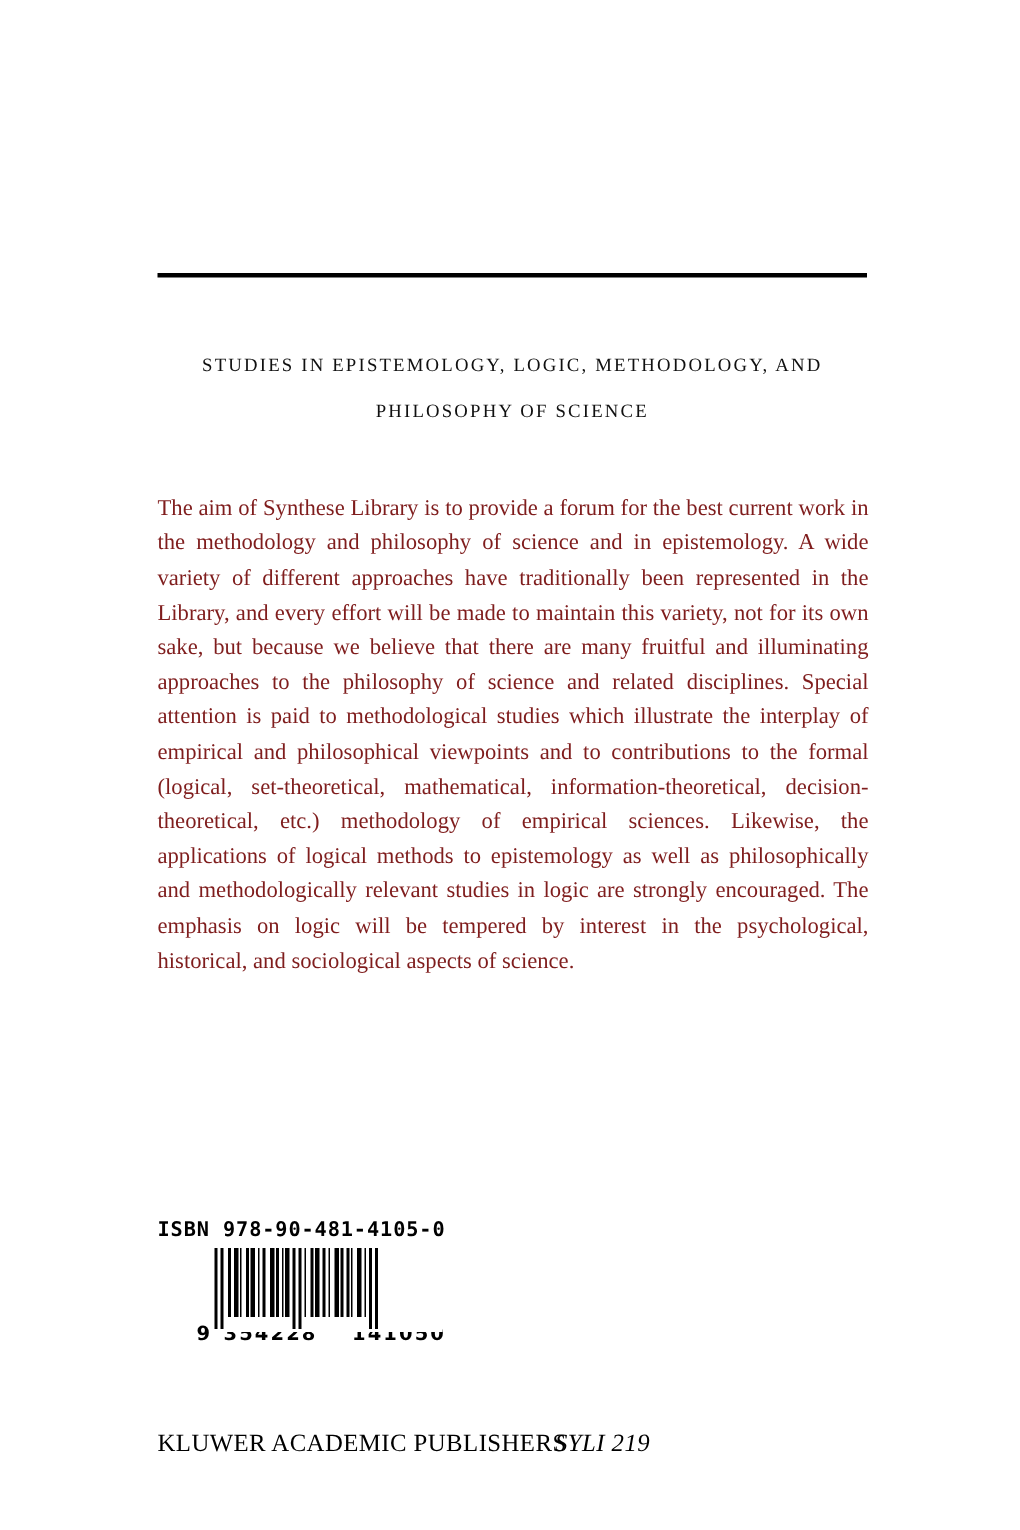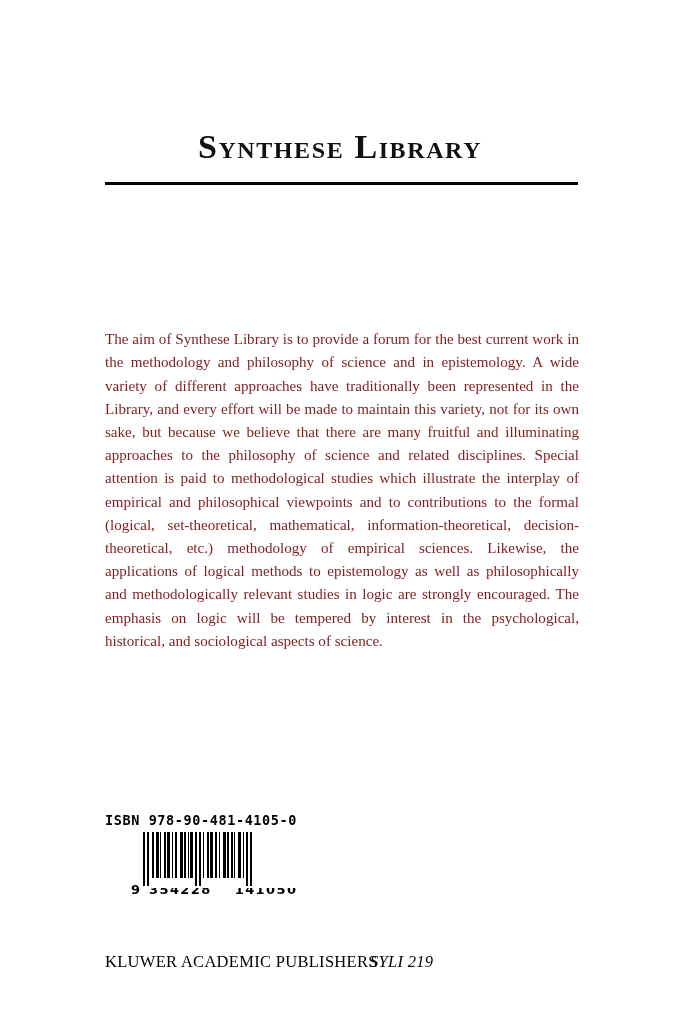--- a/index.html
+++ b/index.html
@@ -158,24 +158,27 @@
     left: 265px;
     top: 0;
     font-style: italic;
   }
 </style>
 </head>
 <body>
 
 <div class="page">
 
-  <div class="title">Synthese Library</div>
 
   <div class="rule"></div>
 
+  <div class="subtitle">
+    <span class="sub-line">STUDIES IN EPISTEMOLOGY, LOGIC, METHODOLOGY, AND</span>
+    <span class="sub-line">PHILOSOPHY OF SCIENCE</span>
+  </div>
 
   <p class="blurb">The aim of Synthese Library is to provide a forum for the best current work in the methodology and philosophy of science and in epistemology. A wide variety of different approaches have traditionally been represented in the Library, and every effort will be made to maintain this variety, not for its own sake, but because we believe that there are many fruitful and illuminating approaches to the philosophy of science and related disciplines. Special attention is paid to methodological studies which illustrate the interplay of empirical and philosophical viewpoints and to contributions to the formal (logical, set-theoretical, mathematical, information-theoretical, decision-theoretical, etc.) methodology of empirical sciences. Likewise, the applications of logical methods to epistemology as well as philosophically and methodologically relevant studies in logic are strongly encouraged. The emphasis on logic will be tempered by interest in the psychological, historical, and sociological aspects of science.</p>
 
   <div class="barcode-block">
     <div class="isbn-text">ISBN 978-90-481-4105-0</div>
     <div class="barcode" id="barcode">
         <div class="bar guard" style="width: 2px;"></div>
         <div class="bar space" style="width: 2px;"></div>
         <div class="bar guard" style="width: 2px;"></div>
         <div class="bar space" style="width: 3px;"></div>

